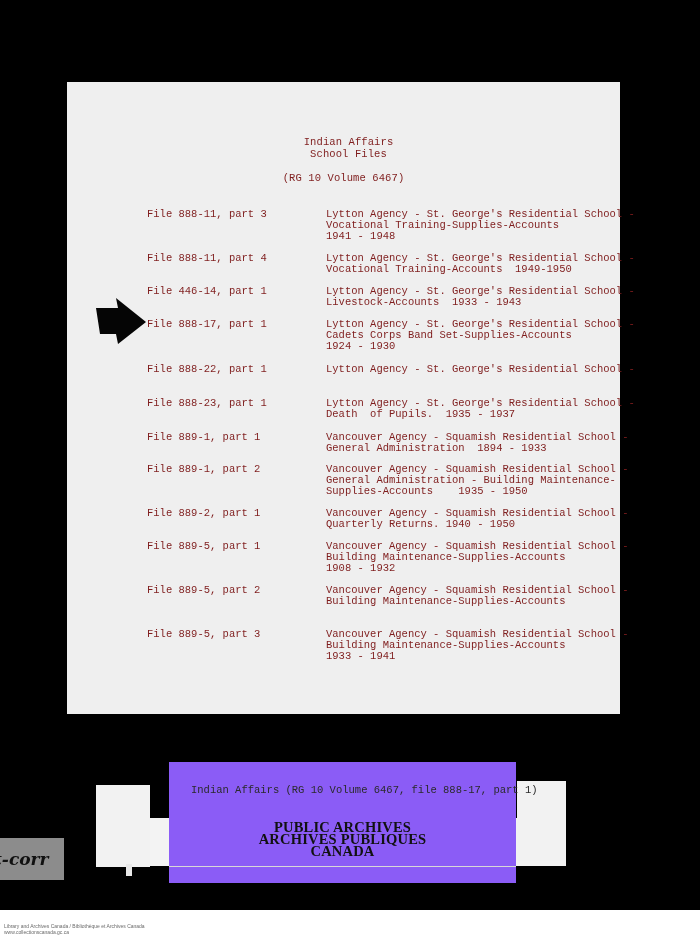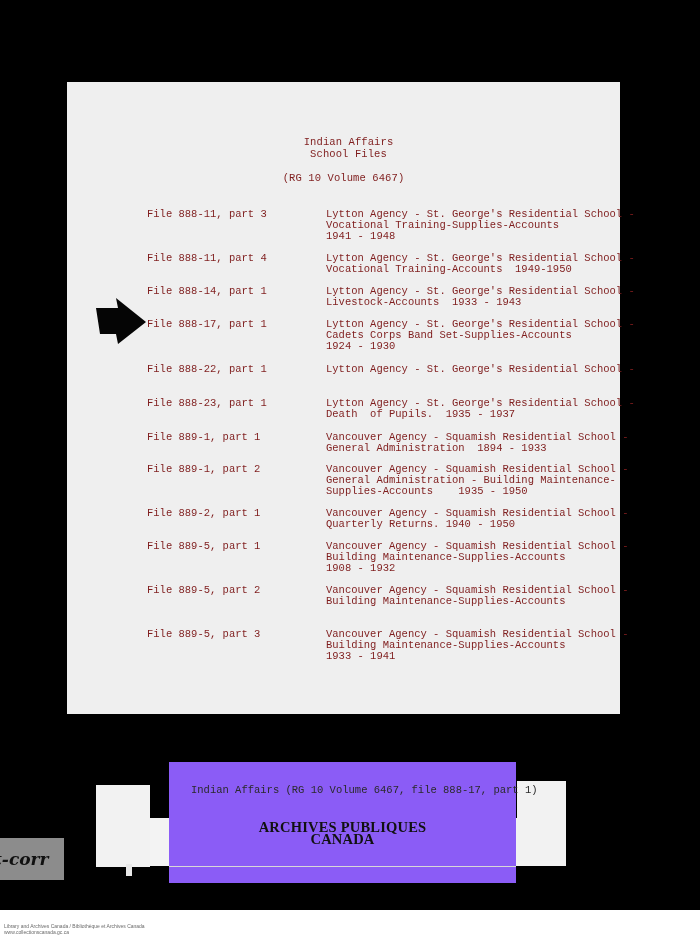--- a/index.html
+++ b/index.html
@@ -92,21 +92,21 @@
   <div id="entries">
       <div class="entry" style="top: 127px;">
         <div class="fileno">File 888-11, part 3</div>
         <div class="desc"><div>Lytton Agency - St. George's Residential School -</div><div>Vocational Training-Supplies-Accounts</div><div>1941 - 1948</div></div>
       </div>
       <div class="entry" style="top: 171px;">
         <div class="fileno">File 888-11, part 4</div>
         <div class="desc"><div>Lytton Agency - St. George's Residential School -</div><div>Vocational Training-Accounts  1949-1950</div></div>
       </div>
       <div class="entry" style="top: 204px;">
-        <div class="fileno">File 888-14, part 1</div>
+        <div class="fileno">File 446-14, part 1</div>
         <div class="desc"><div>Lytton Agency - St. George's Residential School -</div><div>Livestock-Accounts  1933 - 1943</div></div>
       </div>
       <div class="entry" style="top: 237px;">
         <div class="fileno">File 888-17, part 1</div>
         <div class="desc"><div>Lytton Agency - St. George's Residential School -</div><div>Cadets Corps Band Set-Supplies-Accounts</div><div>1924 - 1930</div></div>
       </div>
       <div class="entry" style="top: 282px;">
         <div class="fileno">File 888-22, part 1</div>
         <div class="desc"><div>Lytton Agency - St. George's Residential School -</div></div>
       </div>
@@ -144,20 +144,21 @@
 <svg class="arrow" viewBox="0 0 50 46">
   <path d="M0 10 L22 10 L20 0 L50 24 L22 46 L20 36 L4 36 Z" fill="#050505"></path>
 </svg>
 
 <div class="label-band"></div>
 <div class="label-tab-left"></div>
 <div class="label-tab-right"></div>
 <div class="label-main">
   <div class="caption">Indian Affairs (RG 10 Volume 6467, file 888-17, part 1)</div>
   <div class="stamp">
+    <div>PUBLIC ARCHIVES</div>
     <div>ARCHIVES PUBLIQUES</div>
     <div>CANADA</div>
   </div>
   <div class="band-line"></div>
 </div>
 <div class="scrap-notch"></div>
 
 <div class="scrap">t-corr</div>
 
 <div class="footer">

